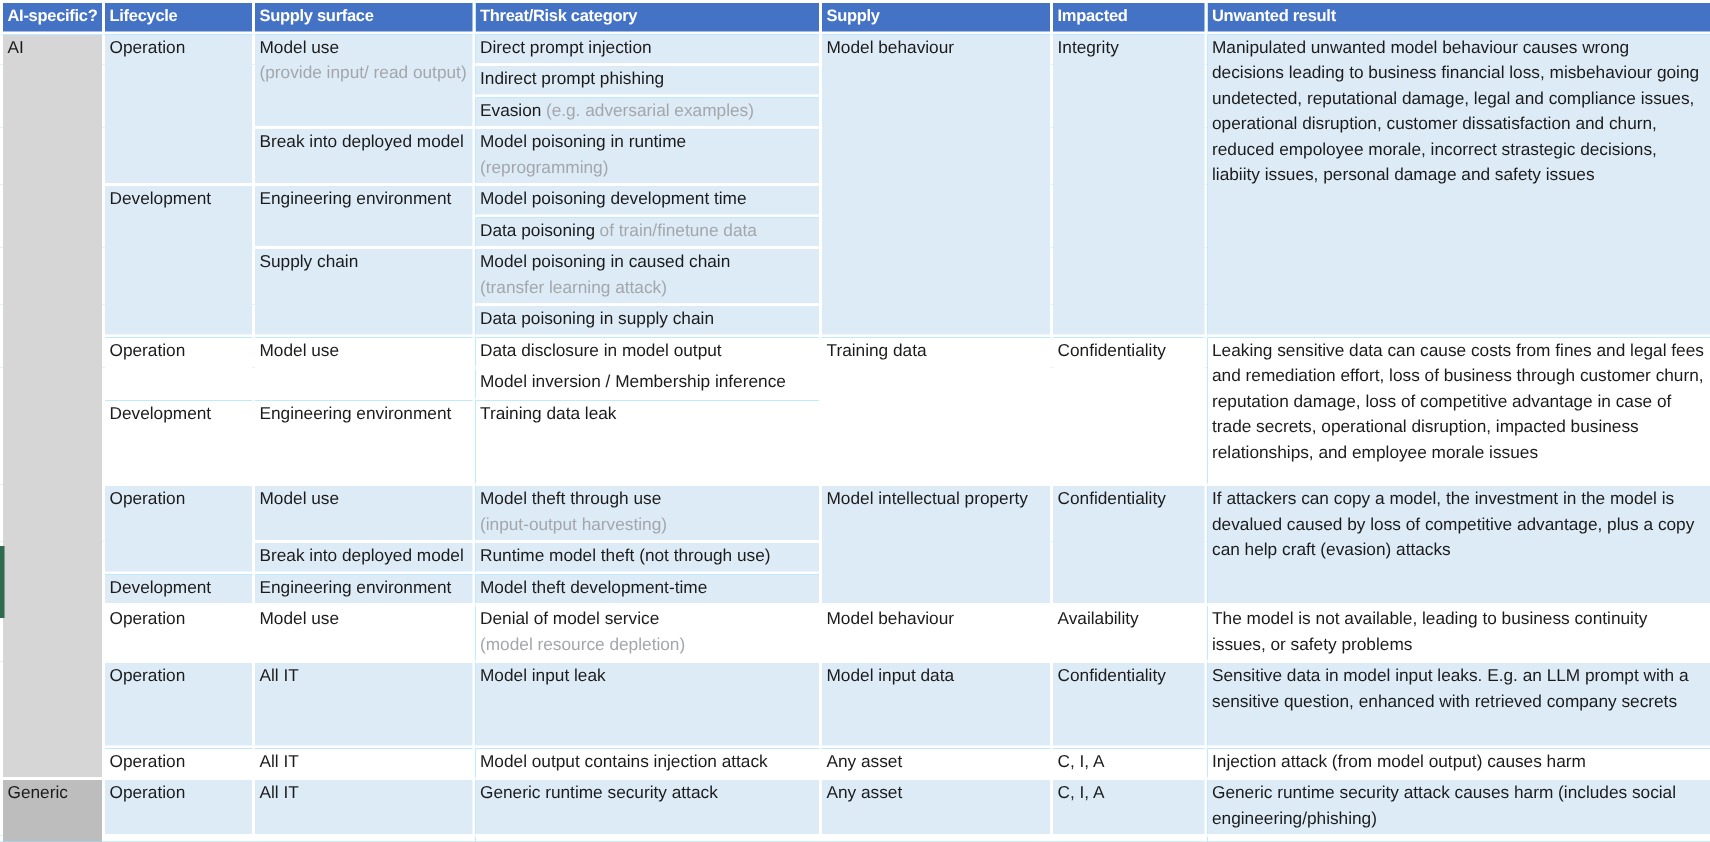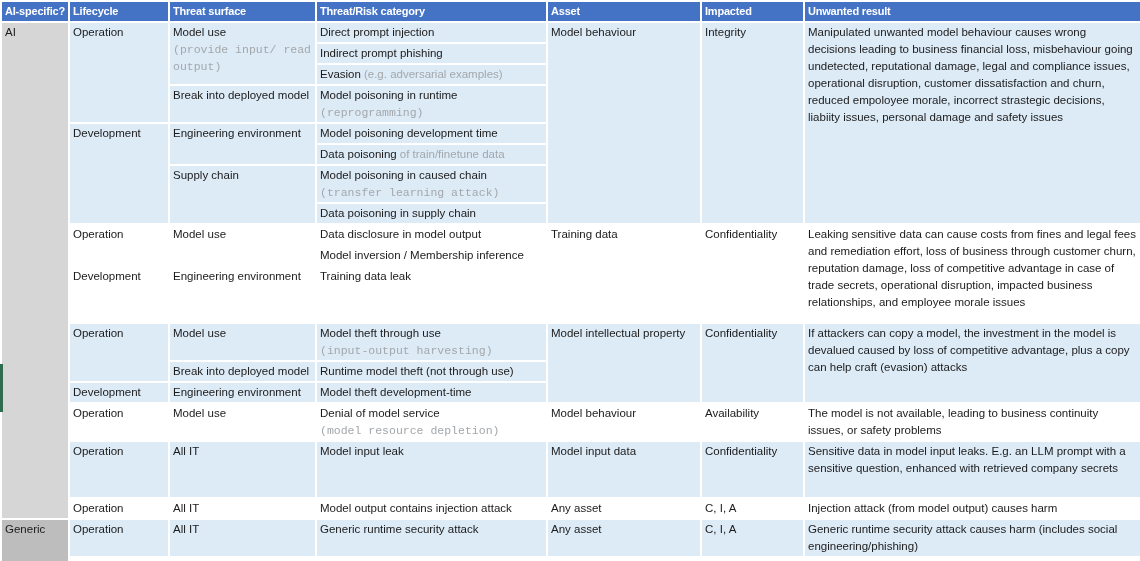--- a/index.html
+++ b/index.html
@@ -12,21 +12,21 @@
   table{border-collapse:collapse;table-layout:fixed;width:1140px;}
   td,th{border:2px solid #fff;vertical-align:top;padding:1px 3px;font-size:11.5px;
         line-height:17px;color:#1b1b1b;overflow:hidden;text-align:left;}
   th{background:var(--header-bg);color:#fff;font-weight:bold;font-size:11px;
      line-height:15px;letter-spacing:-0.2px;white-space:nowrap;padding:2px 3px;}
   tr.blue td{background:var(--row-blue);}
   tr.white td{background:#fff;}
   td.ai-cell{background:var(--ai-gray) !important;margin-left:12px;}
   td.generic-cell{background:var(--generic-gray) !important;}
   .note{color:var(--note-gray);}
-  .nb{display:block;font-family:Liberation Mono, monospace;}
+  .nb{display:block;}
   .ni{margin-left:3px;}
   .nw{white-space:nowrap;margin-left:27px;}
   .accent-stripe{position:absolute;left:0;top:364px;width:3px;height:48px;
                  background:var(--accent-green);z-index:3;}
 </style>
 </head>
 <body>
 
 <div class="sheet">
   <div class="accent-stripe"></div>
@@ -38,23 +38,23 @@
       <col style="width:231px">
         <col style="width:154px">
         <col style="width:103px">
       <col style="width:337px">
     </colgroup>
 
     <tbody>
         <tr style="height:19px">
       <th>AI-specific?</th>
       <th>Lifecycle</th>
-      <th>Threat surface</th>
+      <th>Supply surface</th>
       <th>Threat/Risk category</th>
-      <th>Asset</th>
+      <th>Supply</th>
       <th>Impacted</th>
       <th>Unwanted result</th>
     </tr>
 
     <tr class="blue" style="height:18px">
       <td class="ai-cell" rowspan="17">AI</td>
       <td rowspan="4">Operation</td>
       <td rowspan="3"><span>Model use</span><span class="note nb">(provide input/ read output)</span></td>
       <td>Direct prompt injection</td>
       <td rowspan="8">Model behaviour</td>

